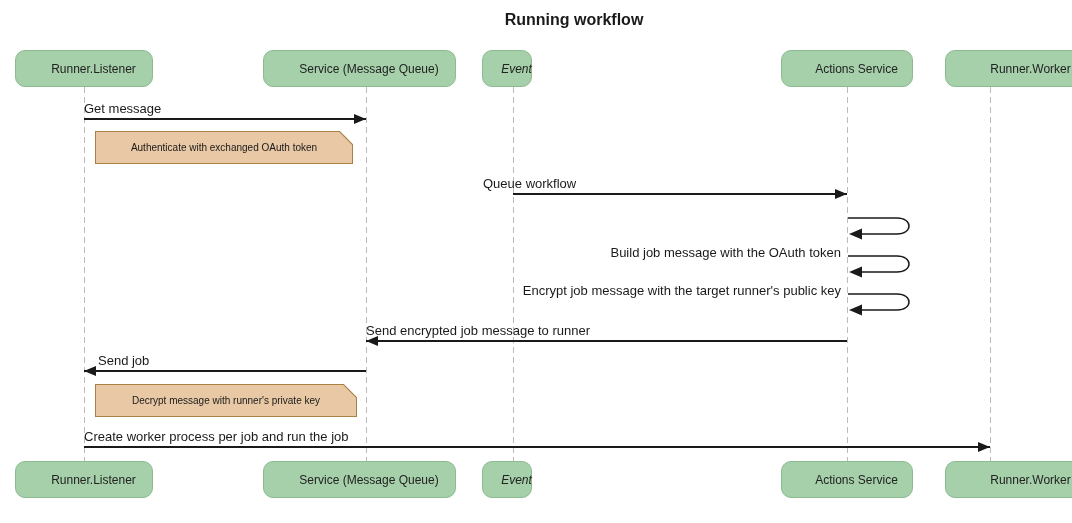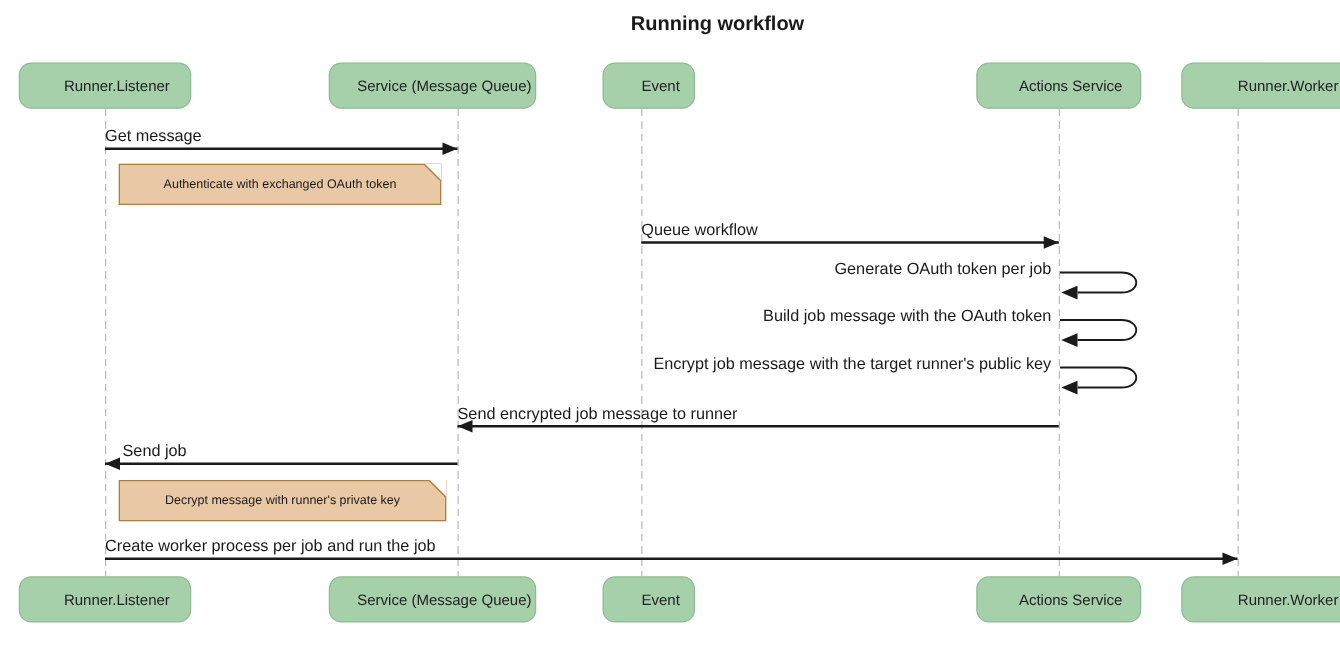--- a/index.html
+++ b/index.html
@@ -31,22 +31,22 @@
     border-radius:10px;
     box-sizing:border-box;
     display:flex;align-items:center;justify-content:center;
     font-size:12px;color:#222222;
     white-space:nowrap;
     padding-left:19px;
   }
   .actor.top{top:50px;}
   .actor.bottom{top:461px;}
   .a1{left:15px;width:138px;}
-  .a2{left:263px;width:166px;}
-  .a3{left:482px;width:74px;}
+  .a2{left:263px;width:193px;}
+  .a3{left:482px;width:50px;font-style:italic;}
   .a4{left:781px;width:132px;}
   .a5{left:945px;width:152px;}
   .lifeline{
     position:absolute;top:87px;height:374px;width:1px;
     background:repeating-linear-gradient(to bottom, var(--lifeline) 0 6px, transparent 6px 10px);
   }
   .l1{left:84px;}.l2{left:366px;}.l3{left:513px;}.l4{left:847px;}.l5{left:990px;}
   .msg-label{
     position:absolute;height:16px;line-height:16px;
     font-size:13px;text-align:left;color:var(--text);
@@ -109,25 +109,24 @@
   <span class="arrowhead right" style="left:354px;top:114px;"></span>
 
   <div class="note" style="left:95px;top:131px;width:258px;">
     <span>Authenticate with exchanged OAuth token</span>
     <svg class="note-fold" viewBox="0 0 14 14">
       <path d="M0,0 L14,0 L14,14 Z" fill="#ffffff"></path>
       <path d="M0,0 L14,14" stroke="#aa8145" stroke-width="1.2" fill="none"></path>
     </svg>
   </div>
 
-  <div class="msg-label" style="left:513px;top:176px;width:334px;">Queue workflow</div>
+  <div class="msg-label" style="left:483px;top:176px;width:334px;">Queue workflow</div>
   <div class="msg-line" style="left:513px;top:193px;width:334px;"></div>
   <span class="arrowhead right" style="left:835px;top:189px;"></span>
 
-  <div class="msg-label right" style="left:441px;top:207px;width:400px;">Generate OAuth token per job</div>
   <svg class="self-loop" style="left:847px;top:214px;" viewBox="0 0 70 26">
     <path d="M1,4 H50 C66,4 66,20 50,20 H15" fill="none" stroke="#1a1a1a" stroke-width="1.5"></path>
     <polygon points="2,20 15,14.5 15,25.5" fill="#1a1a1a"></polygon>
   </svg>
 
   <div class="msg-label right" style="left:441px;top:245px;width:400px;">Build job message with the OAuth token</div>
   <svg class="self-loop" style="left:847px;top:252px;" viewBox="0 0 70 26">
     <path d="M1,4 H50 C66,4 66,20 50,20 H15" fill="none" stroke="#1a1a1a" stroke-width="1.5"></path>
     <polygon points="2,20 15,14.5 15,25.5" fill="#1a1a1a"></polygon>
   </svg>

